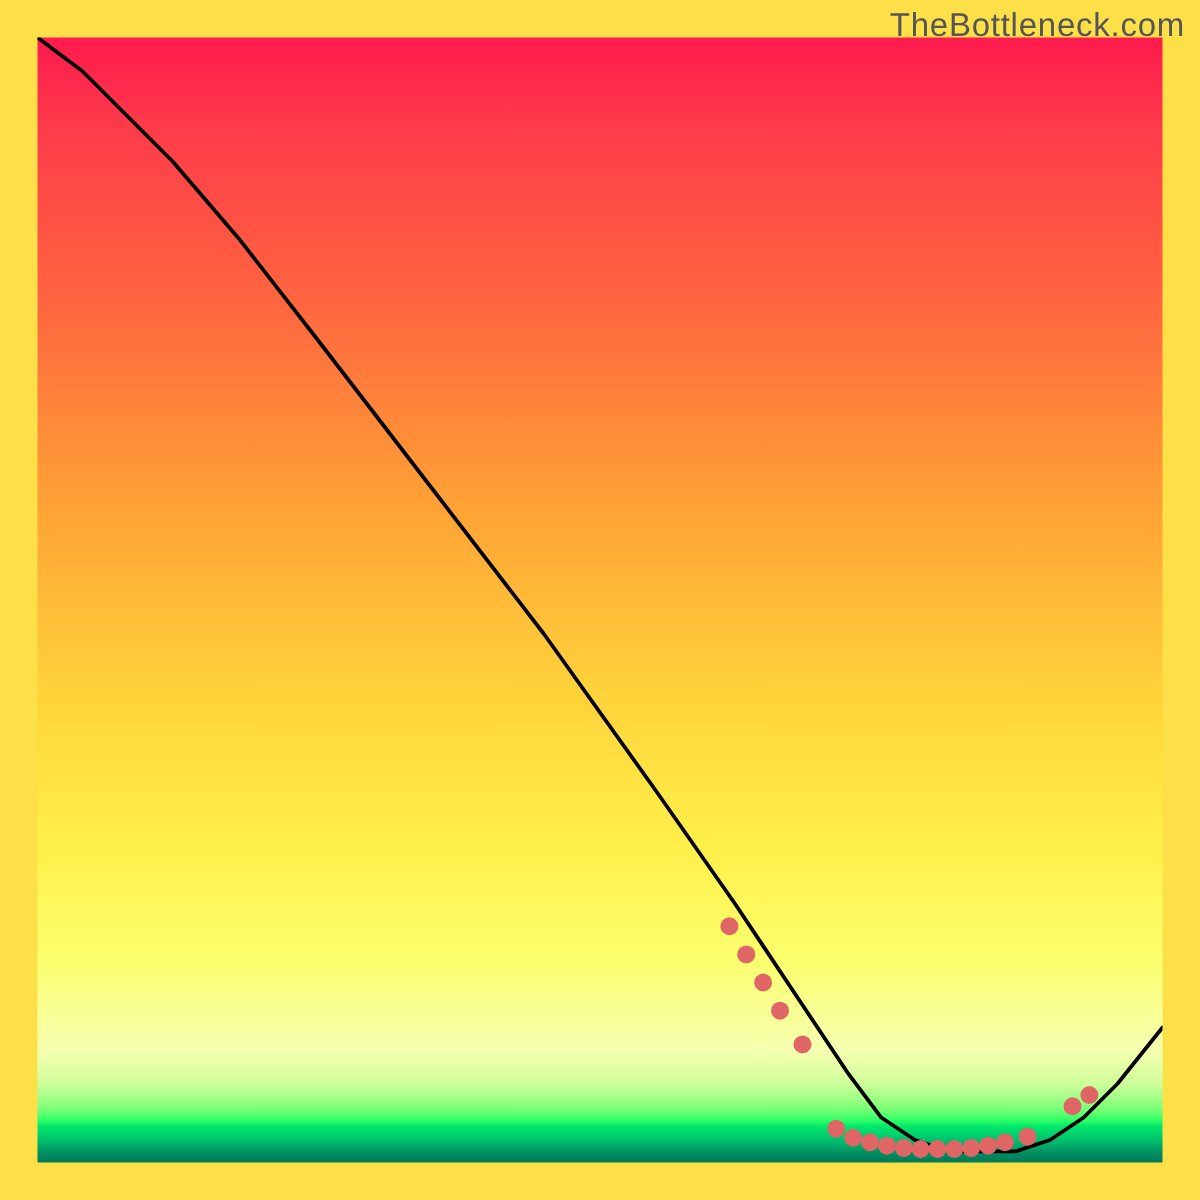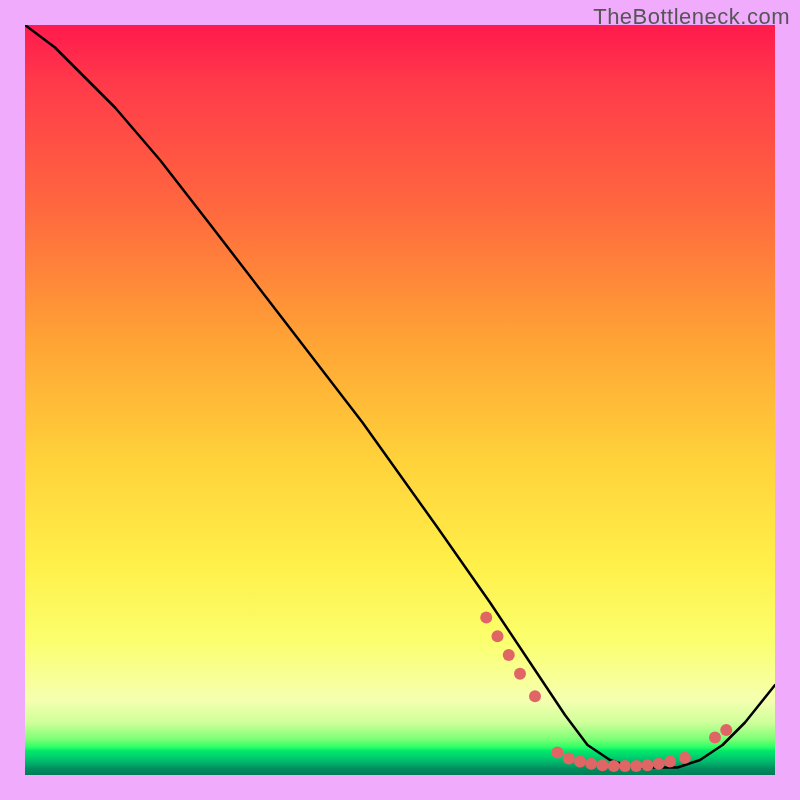--- a/index.html
+++ b/index.html
@@ -8,21 +8,21 @@
     width: 800px;
     height: 800px;
     background: #000;
     font-family: Arial, Helvetica, sans-serif;
     overflow: hidden;
   }
   .frame {
     position: relative;
     width: 800px;
     height: 800px;
-    background: #f0abfc;
+    background: #fde047;
   }
   .watermark {
     position: absolute;
     top: 4px;
     right: 10px;
     color: #555;
     font-size: 22px;
     font-weight: 500;
     letter-spacing: 0.5px;
     user-select: none;

